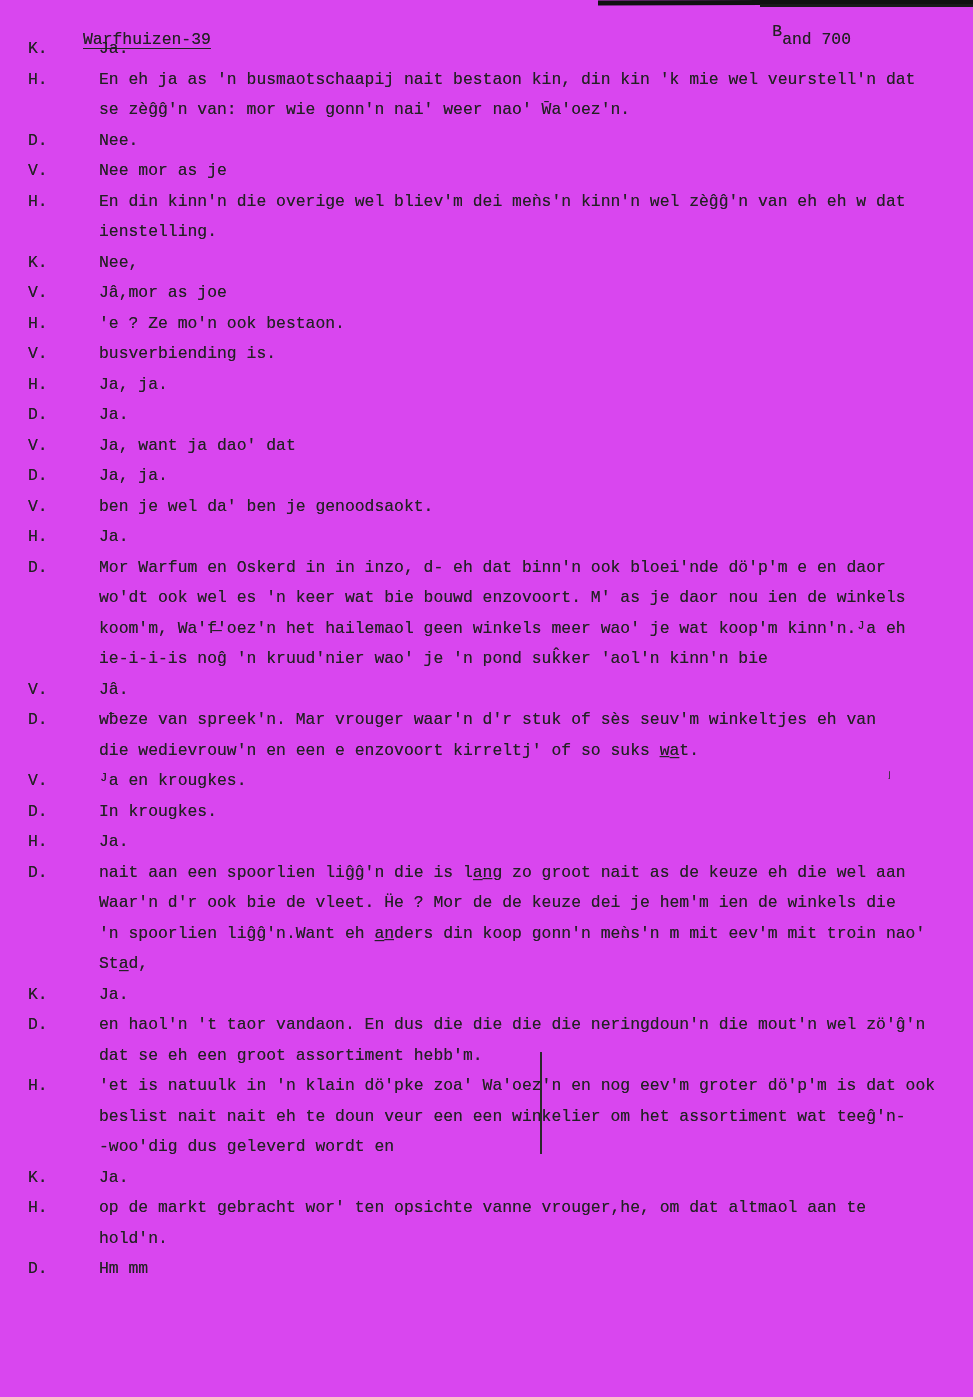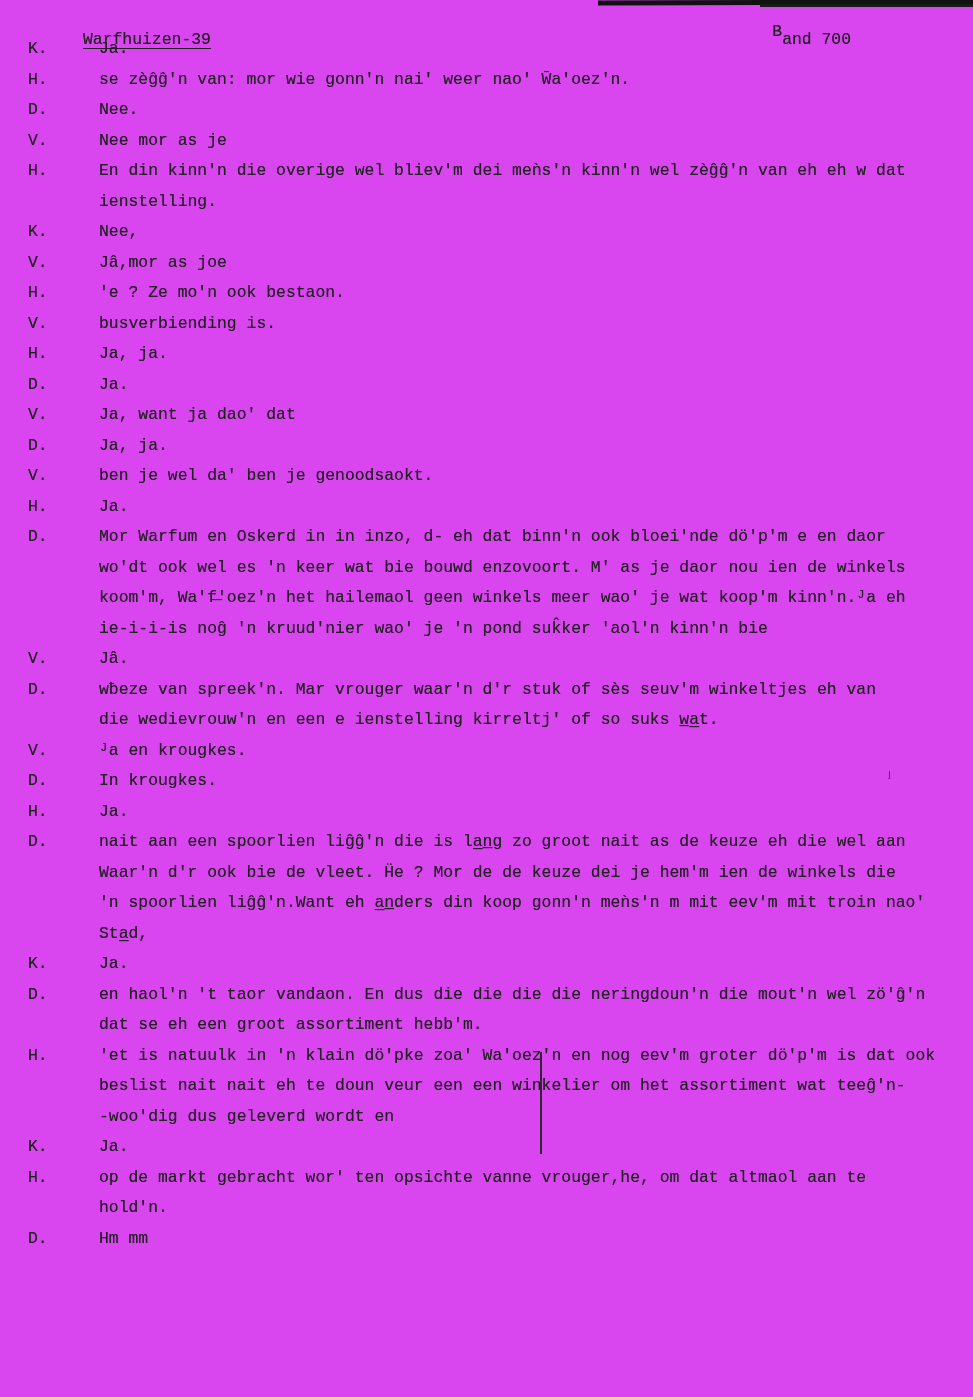--- a/index.html
+++ b/index.html
@@ -39,20 +39,21 @@
   <div class="entry">
     <span class="speaker">K.</span>
     <div class="lines">
           <div class="line">Ja.</div>
         </div>
   </div>
 
   <div class="entry">
     <span class="speaker">H.</span>
     <div class="lines">
+          <div class="line">En eh ja as 'n busmaotschaapij nait bestaon kin, din kin 'k mie wel veurstell'n dat</div>
           <div class="line">se zèĝĝ'n van: mor wie gonn'n nai' weer nao' W̄a'oez'n.</div>
         </div>
   </div>
 
   <div class="entry">
     <span class="speaker">D.</span>
     <div class="lines">
           <div class="line">Nee.</div>
         </div>
   </div>
@@ -156,21 +157,21 @@
     <span class="speaker">V.</span>
     <div class="lines">
           <div class="line">Jâ.</div>
         </div>
   </div>
 
   <div class="entry">
     <span class="speaker">D.</span>
     <div class="lines">
           <div class="line">wƀeze van spreek'n. Mar vrouger waar'n d'r stuk of sès seuv'm winkeltjes eh van</div>
-          <div class="line">die wedievrouw'n en een e ienstelling kirreltj' of so suks w̲a̲t.</div>
+          <div class="line">die wedievrouw'n en een e enzovoort kirreltj' of so suks w̲a̲t.</div>
         </div>
   </div>
 
   <div class="entry">
     <span class="speaker">V.</span>
     <div class="lines">
           <div class="line">ᴶa en krougkes.</div>
         </div>
   </div>
 

